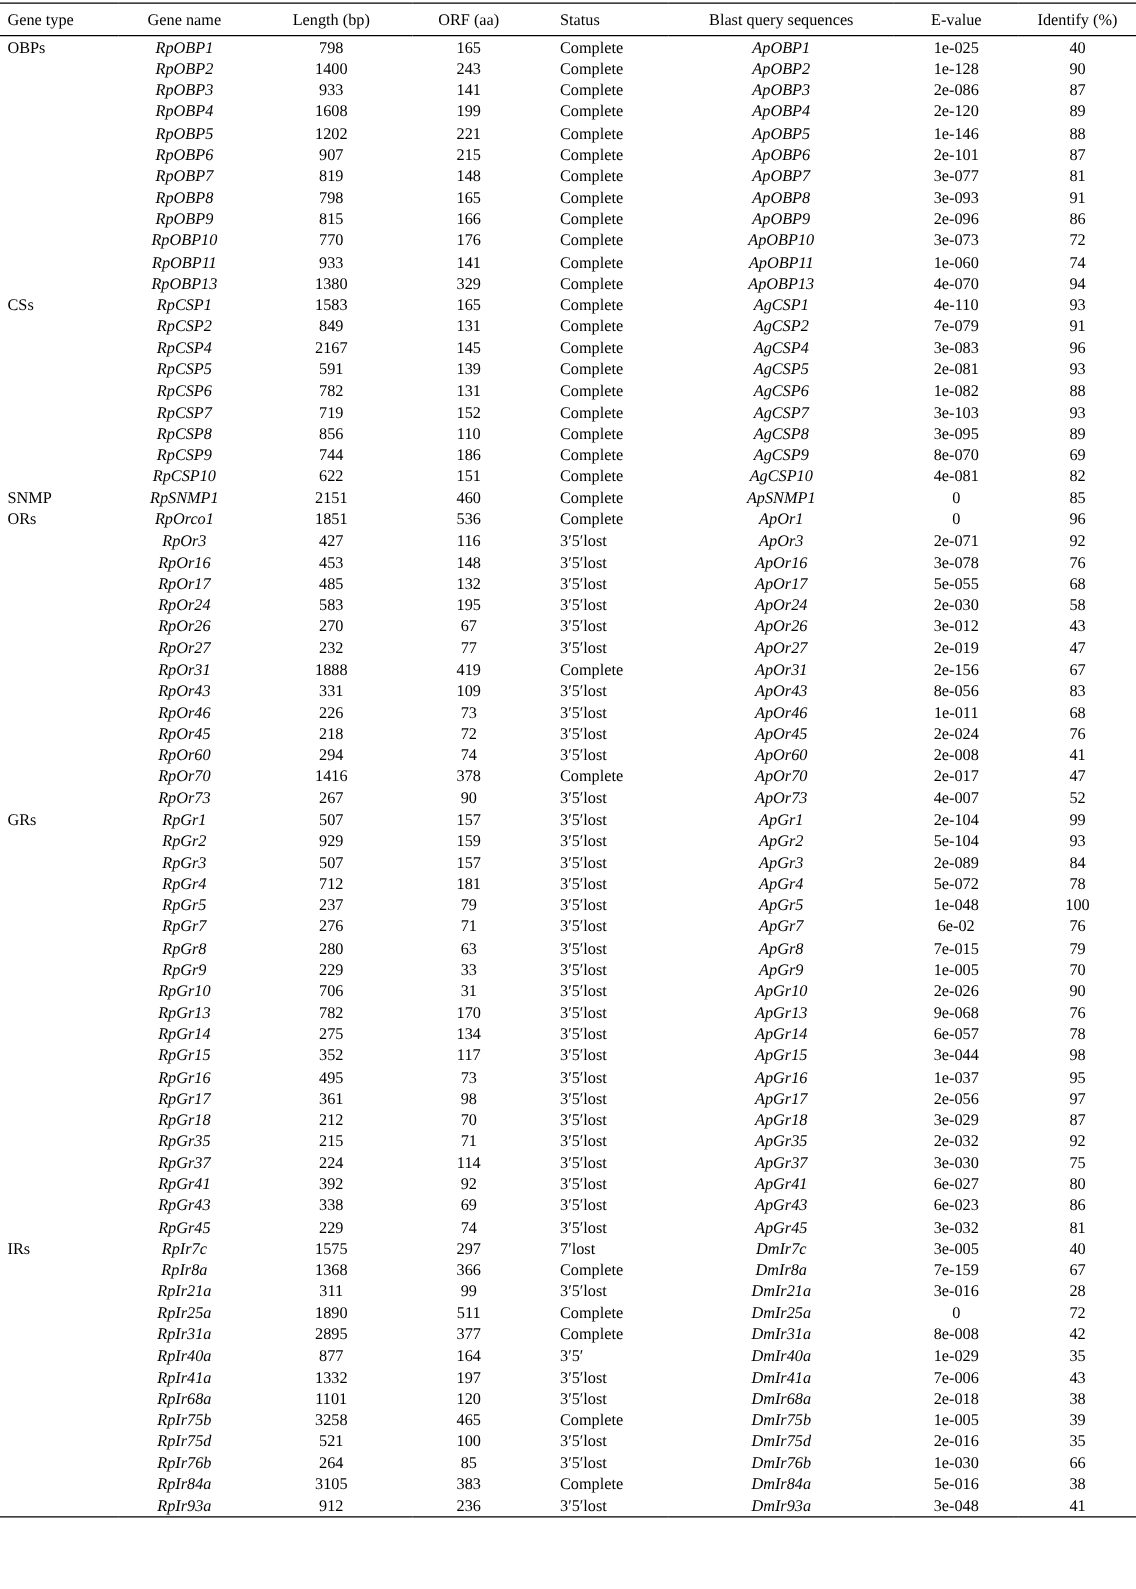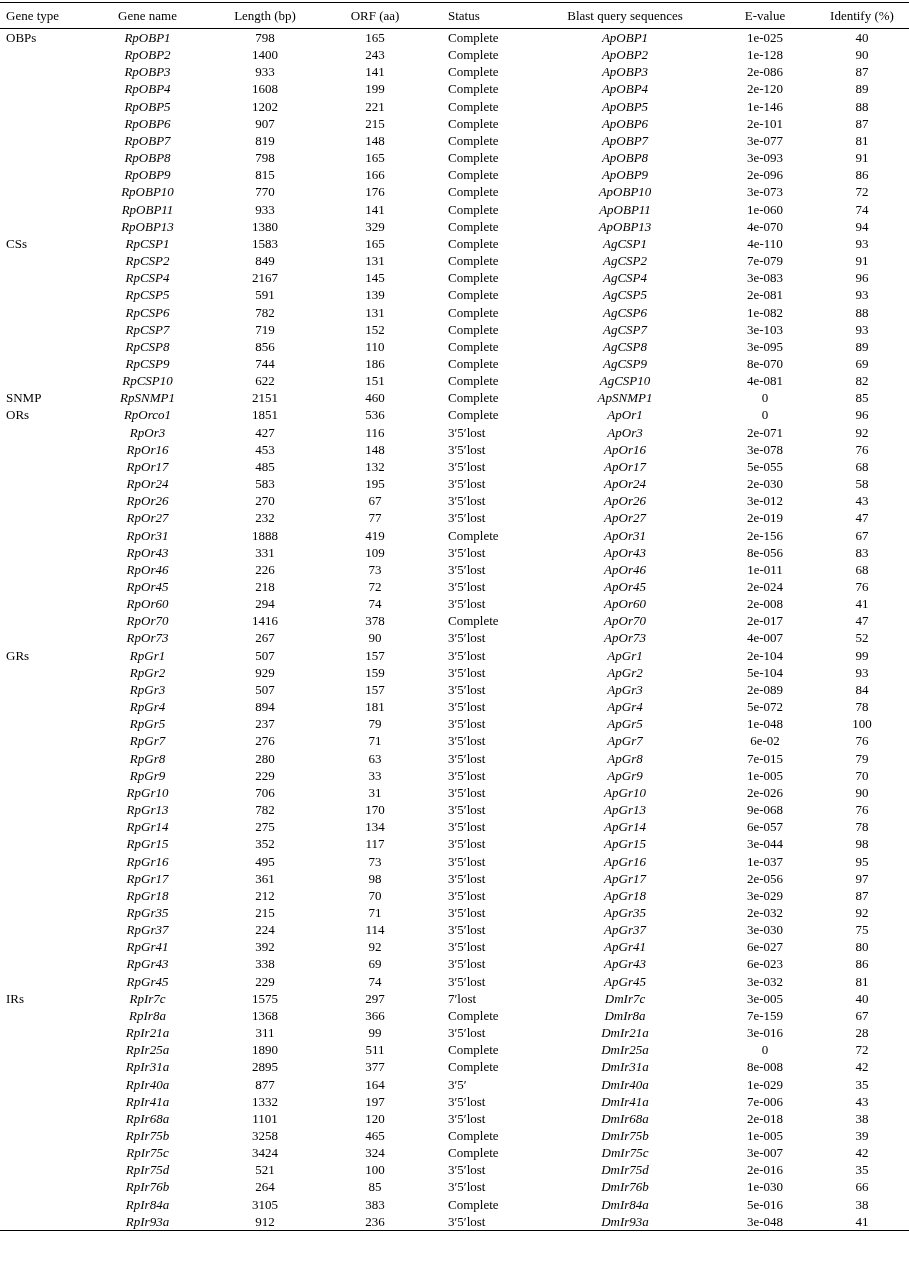--- a/index.html
+++ b/index.html
@@ -470,21 +470,21 @@
           <td class="ac">507</td>
           <td class="ac">157</td>
           <td class="status-col">3′5′lost</td>
           <td class="ac italic">ApGr3</td>
           <td class="ac">2e-089</td>
           <td class="ac">84</td>
         </tr>
         <tr>
           <td class="al"></td>
           <td class="ac italic">RpGr4</td>
-          <td class="ac">894</td>
+          <td class="ac">712</td>
           <td class="ac">181</td>
           <td class="status-col">3′5′lost</td>
           <td class="ac italic">ApGr4</td>
           <td class="ac">5e-072</td>
           <td class="ac">78</td>
         </tr>
         <tr>
           <td class="al"></td>
           <td class="ac italic">RpGr5</td>
           <td class="ac">237</td>
@@ -729,30 +729,20 @@
           <td class="ac italic">RpIr75b</td>
           <td class="ac">3258</td>
           <td class="ac">465</td>
           <td class="status-col">Complete</td>
           <td class="ac italic">DmIr75b</td>
           <td class="ac">1e-005</td>
           <td class="ac">39</td>
         </tr>
         <tr>
           <td class="al"></td>
-          <td class="ac italic">RpIr75c</td>
-          <td class="ac">3424</td>
-          <td class="ac">324</td>
-          <td class="status-col">Complete</td>
-          <td class="ac italic">DmIr75c</td>
-          <td class="ac">3e-007</td>
-          <td class="ac">42</td>
-        </tr>
-        <tr>
-          <td class="al"></td>
           <td class="ac italic">RpIr75d</td>
           <td class="ac">521</td>
           <td class="ac">100</td>
           <td class="status-col">3′5′lost</td>
           <td class="ac italic">DmIr75d</td>
           <td class="ac">2e-016</td>
           <td class="ac">35</td>
         </tr>
         <tr>
           <td class="al"></td>

